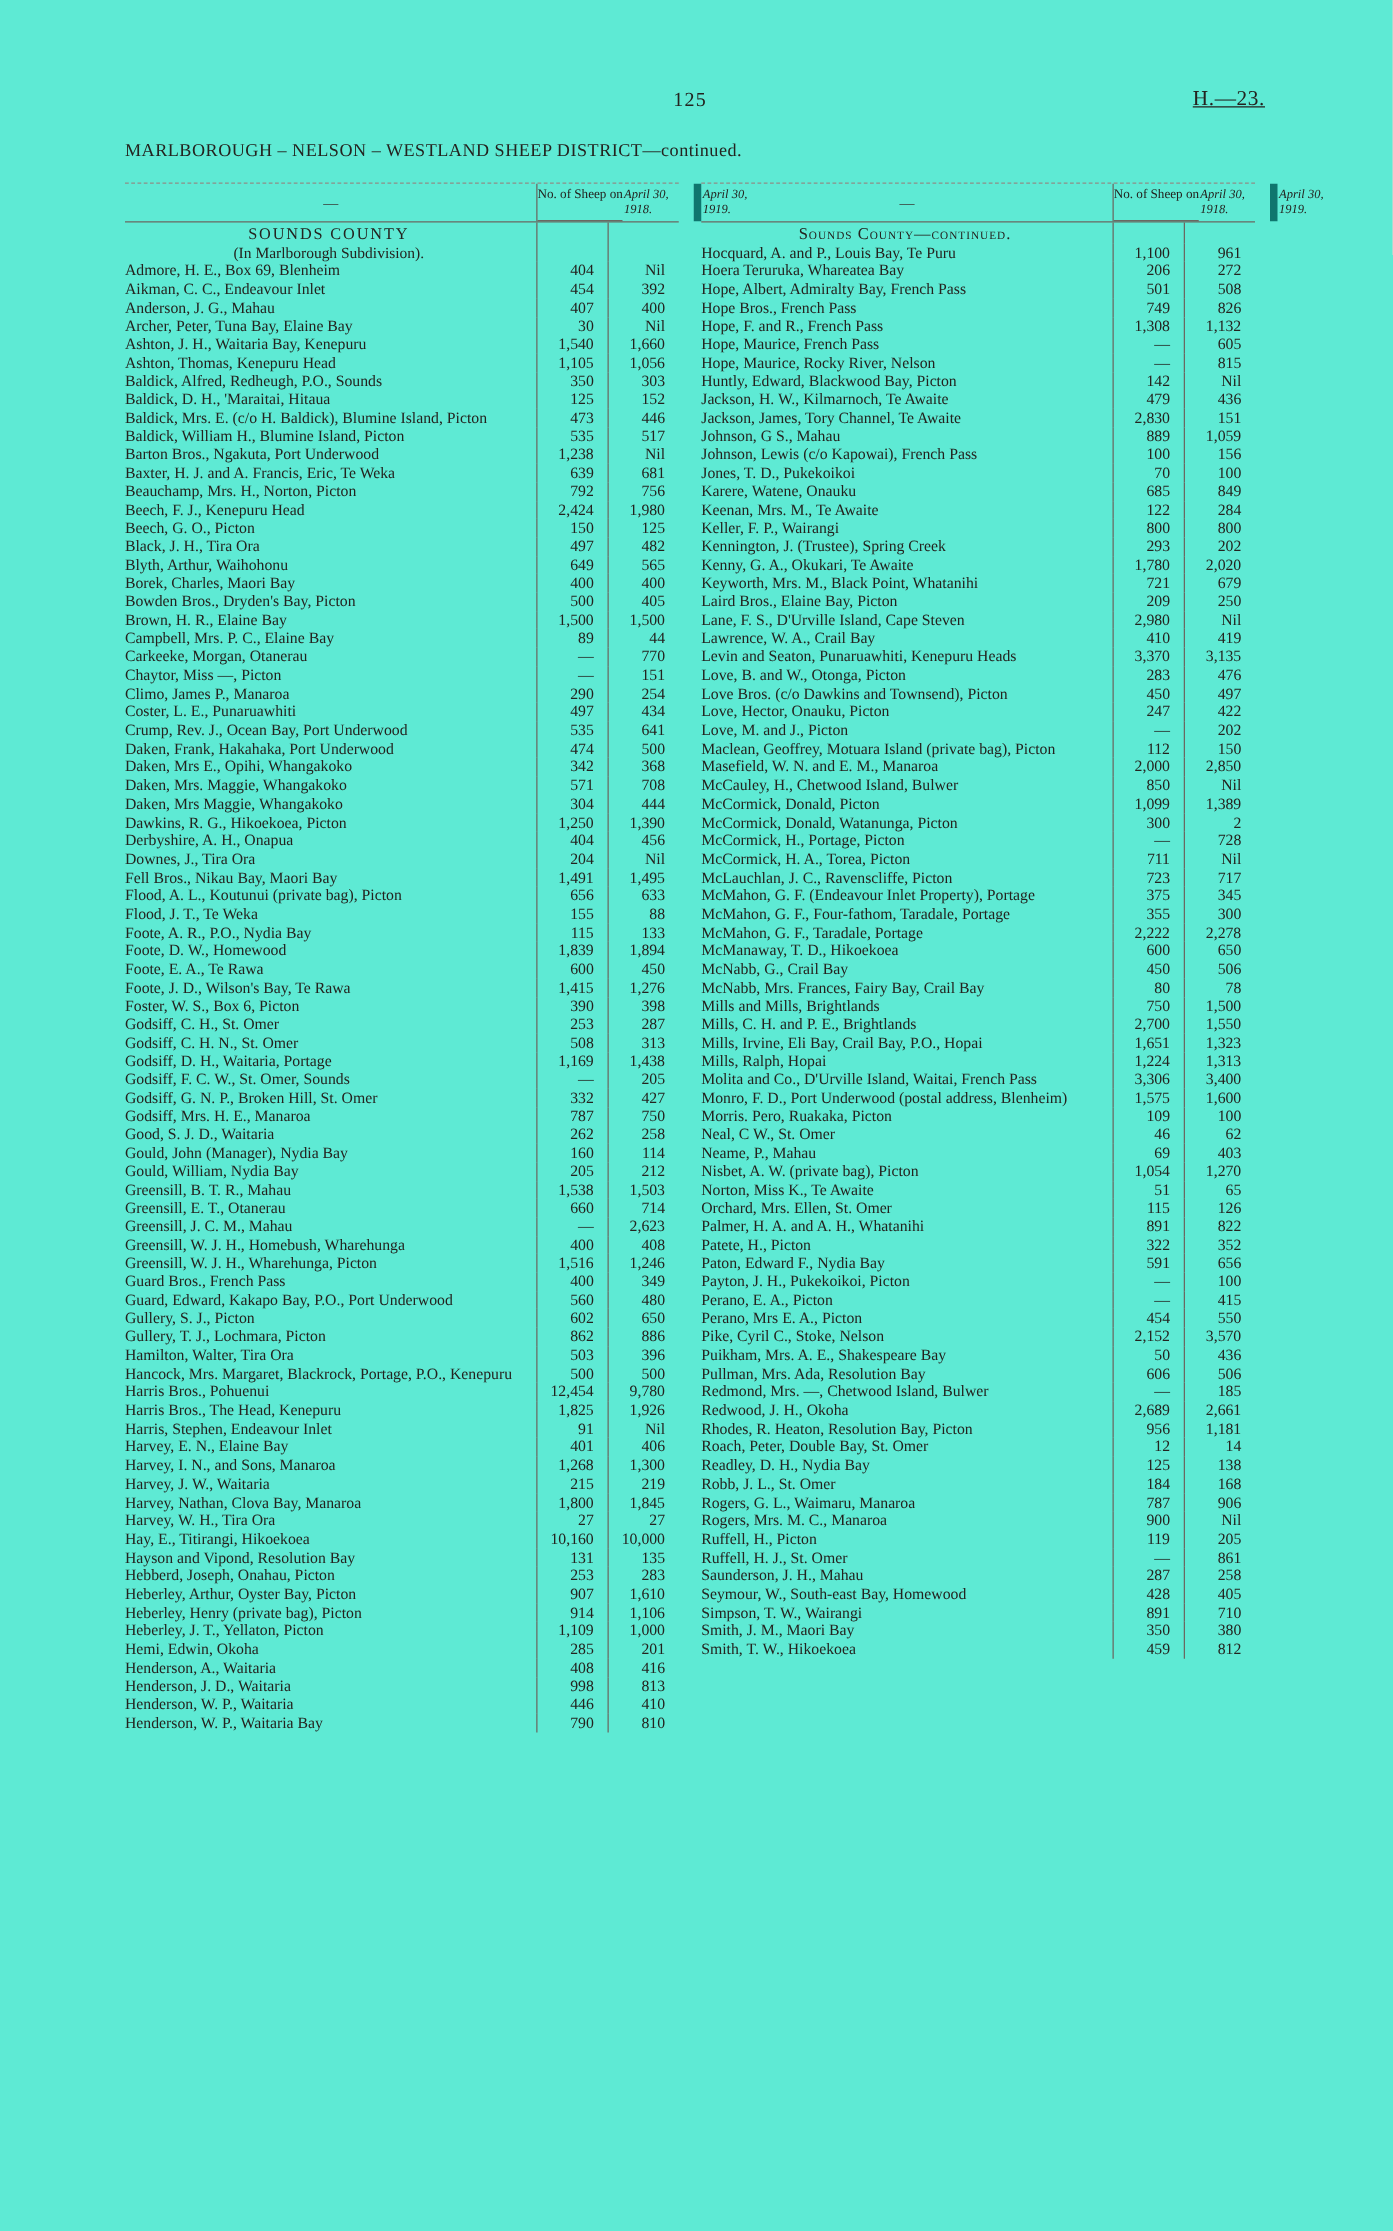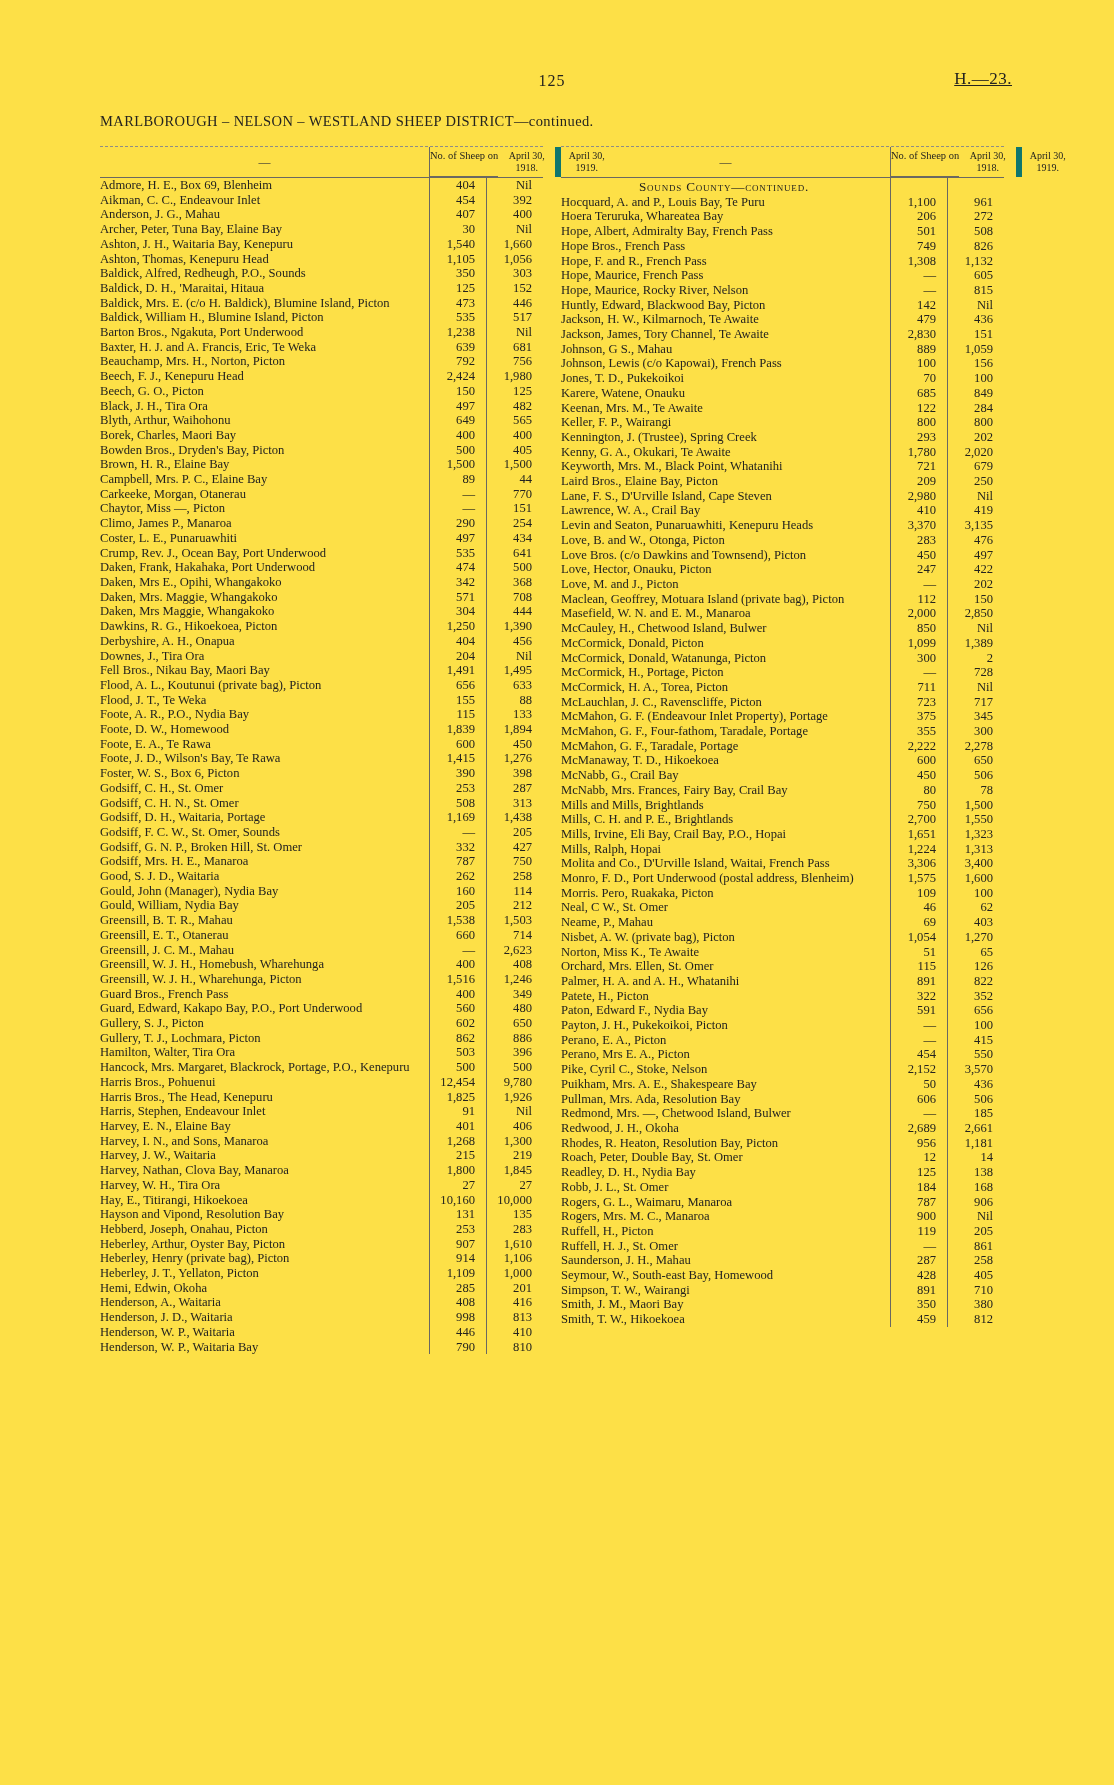--- a/index.html
+++ b/index.html
@@ -1,40 +1,40 @@
 <!DOCTYPE html>
 <html><head>
 <meta charset="utf-8">
 <style>
   * { margin:0; padding:0; box-sizing:border-box; }
   html,body { background:#d9d7d2; }
   .sheet {
     position:relative;
     width:1114px; height:1785px;
     margin:0 auto;
-    background:#fde047;
+    background:#5eead4;
     color:#24231f;
     font-family:"Liberation Serif","DejaVu Serif",serif;
     padding:72px 110px 30px 100px;
   }
   .page-head { position:relative; height:26px; }
   .page-num { position:absolute; left:0; right:0; text-align:center; font-size:16px; letter-spacing:1px; }
   .doc-ref { position:absolute; right:-8px; top:-3px; font-size:17px; letter-spacing:0.5px;text-decoration:underline; }
   .main-title { text-align:left; font-size:14.5px; letter-spacing:0.4px; margin-top:15px; margin-bottom:16px; white-space:nowrap; }
 
   .columns { display:flex; gap:18px; }
   .col { flex:1; min-width:0; }
 
   
   .thead { display:flex; border-top:1px dashed #8f8d86; border-bottom:1px solid #6a6861; }
   .h-name { flex:1; display:flex; align-items:center; justify-content:center; font-size:12px; color:#3a3935; }
   .h-nums { width:114px; border-left:1px solid #6a6861; display:flex; flex-direction:row; }
   .h-group { text-align:center; font-size:10.5px; padding:3px 0 2px; border-bottom:1px solid #6a6861; white-space:nowrap; }
   .h-sub { display:flex; flex:1; }
-  .h-sub > div { width:57px; font-size:10px; line-height:11.5px; text-align:center; padding:3px 1px 4px; }
+  .h-sub > div { width:57px; font-size:10px; line-height:11.5px; text-align:left; padding:3px 1px 4px;font-style:italic; }
   .h-sub > div + div { border-left:6px solid #0f766e; }
 
   
   .trow { display:flex; font-size:12.6px; line-height:14.7px; }
   .c-name { flex:1; min-width:0; padding-left:16px; text-indent:-16px; padding-right:3px; }
   .c-num { width:57px; text-align:right; padding-right:11px; border-left:1px solid #6a6861; }
 
   .sec-block { text-align:center; padding-left:0; text-indent:0; padding-top:2px; }
   .sec-title { font-size:13px; letter-spacing:1.5px; }
   .sec-sub { font-size:12.4px; }
@@ -60,20 +60,24 @@
         <div class="h-nums">
           <div class="h-group">No. of Sheep on</div>
           <div class="h-sub">
             <div>April 30, 1918.</div>
             <div>April 30, 1919.</div>
           </div>
         </div>
       </div>
       <div class="tbody">
         <div class="trow">
+          <div class="c-name sec-block">
+            <div class="sec-title">SOUNDS COUNTY</div>
+            <div class="sec-sub">(In Marlborough Subdivision).</div>
+          </div>
           <div class="c-num"></div>
           <div class="c-num"></div>
         </div>
         <div id="left-rows">
             <div class="trow">
               <div class="c-name">Admore, H. E., Box 69, Blenheim</div>
               <div class="c-num">404</div>
               <div class="c-num">Nil</div>
             </div>
             <div class="trow">

